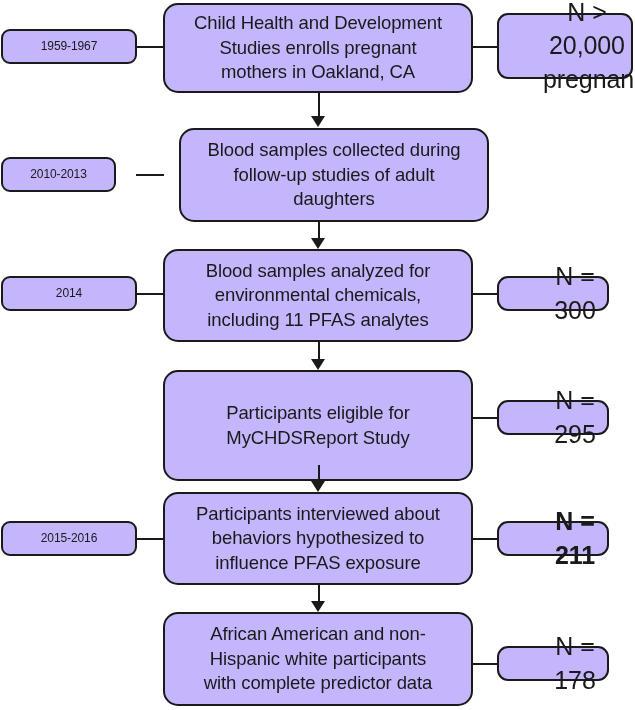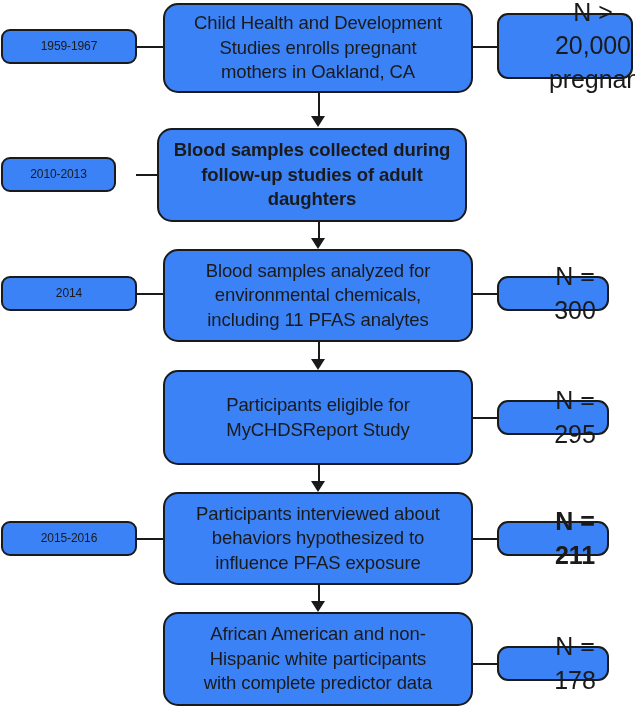--- a/index.html
+++ b/index.html
@@ -18,24 +18,24 @@
     background: #ffffff;
     overflow: hidden;
   }
 
   
   .node {
     position: absolute;
     box-sizing: border-box;
     border: 2.2px solid #1a1a1a;
     border-radius: 13px;
-    background: #3b82f6;
+    background: #c4b5fd;
     display: flex;
     align-items: center;
-    justify-content: flex-start;
+    justify-content: center;
     text-align: center;
     color: #1a1a1a;
     line-height: 1.33;
     letter-spacing: -0.1px;
   }
   .node .txt {
     display: block;
     width: 100%;
     padding: 0 6px;
     white-space: pre-line;
@@ -98,21 +98,21 @@
   </div>
 
   <div class="vline" style="left:318px; top:93px; height:24px;"></div>
   <div class="arrow-head" style="left:311px; top:116px;"></div>
 
   <div class="node era-node" style="left:1px; top:157px; width:115px; height:35px;">
     <span class="txt">2010-2013</span>
   </div>
   <div class="hline" style="left:136px; top:174px; width:28px;"></div>
 
-  <div class="node main-node" style="left:157px; top:128px; width:310px; height:94px;font-weight:bold;">
+  <div class="node main-node" style="left:179px; top:128px; width:310px; height:94px;">
     <span class="txt">Blood samples collected during
 follow-up studies of adult
 daughters</span>
   </div>
 
   <div class="vline" style="left:318px; top:222px; height:17px;"></div>
   <div class="arrow-head" style="left:311px; top:238px;"></div>
 
   <div class="node era-node" style="left:1px; top:276px; width:136px; height:35px;">
     <span class="txt">2014</span>
@@ -126,21 +126,21 @@
   </div>
 
   <div class="hline" style="left:472px; top:293px; width:26px;"></div>
   <div class="node side-node" style="left:497px; top:276px; width:112px; height:35px;">
     <span class="txt">N = 300</span>
   </div>
 
   <div class="vline" style="left:318px; top:342px; height:18px;"></div>
   <div class="arrow-head" style="left:311px; top:359px;"></div>
 
-  <div class="node main-node" style="left:163px; top:370px; width:310px; height:95px;">
+  <div class="node main-node" style="left:163px; top:370px; width:310px; height:111px;">
     <span class="txt">Participants eligible for
 MyCHDSReport Study</span>
   </div>
 
   <div class="hline" style="left:472px; top:417px; width:26px;"></div>
   <div class="node side-node" style="left:497px; top:400px; width:112px; height:35px;">
     <span class="txt">N = 295</span>
   </div>
 
   <div class="vline" style="left:318px; top:465px; height:17px;"></div>

